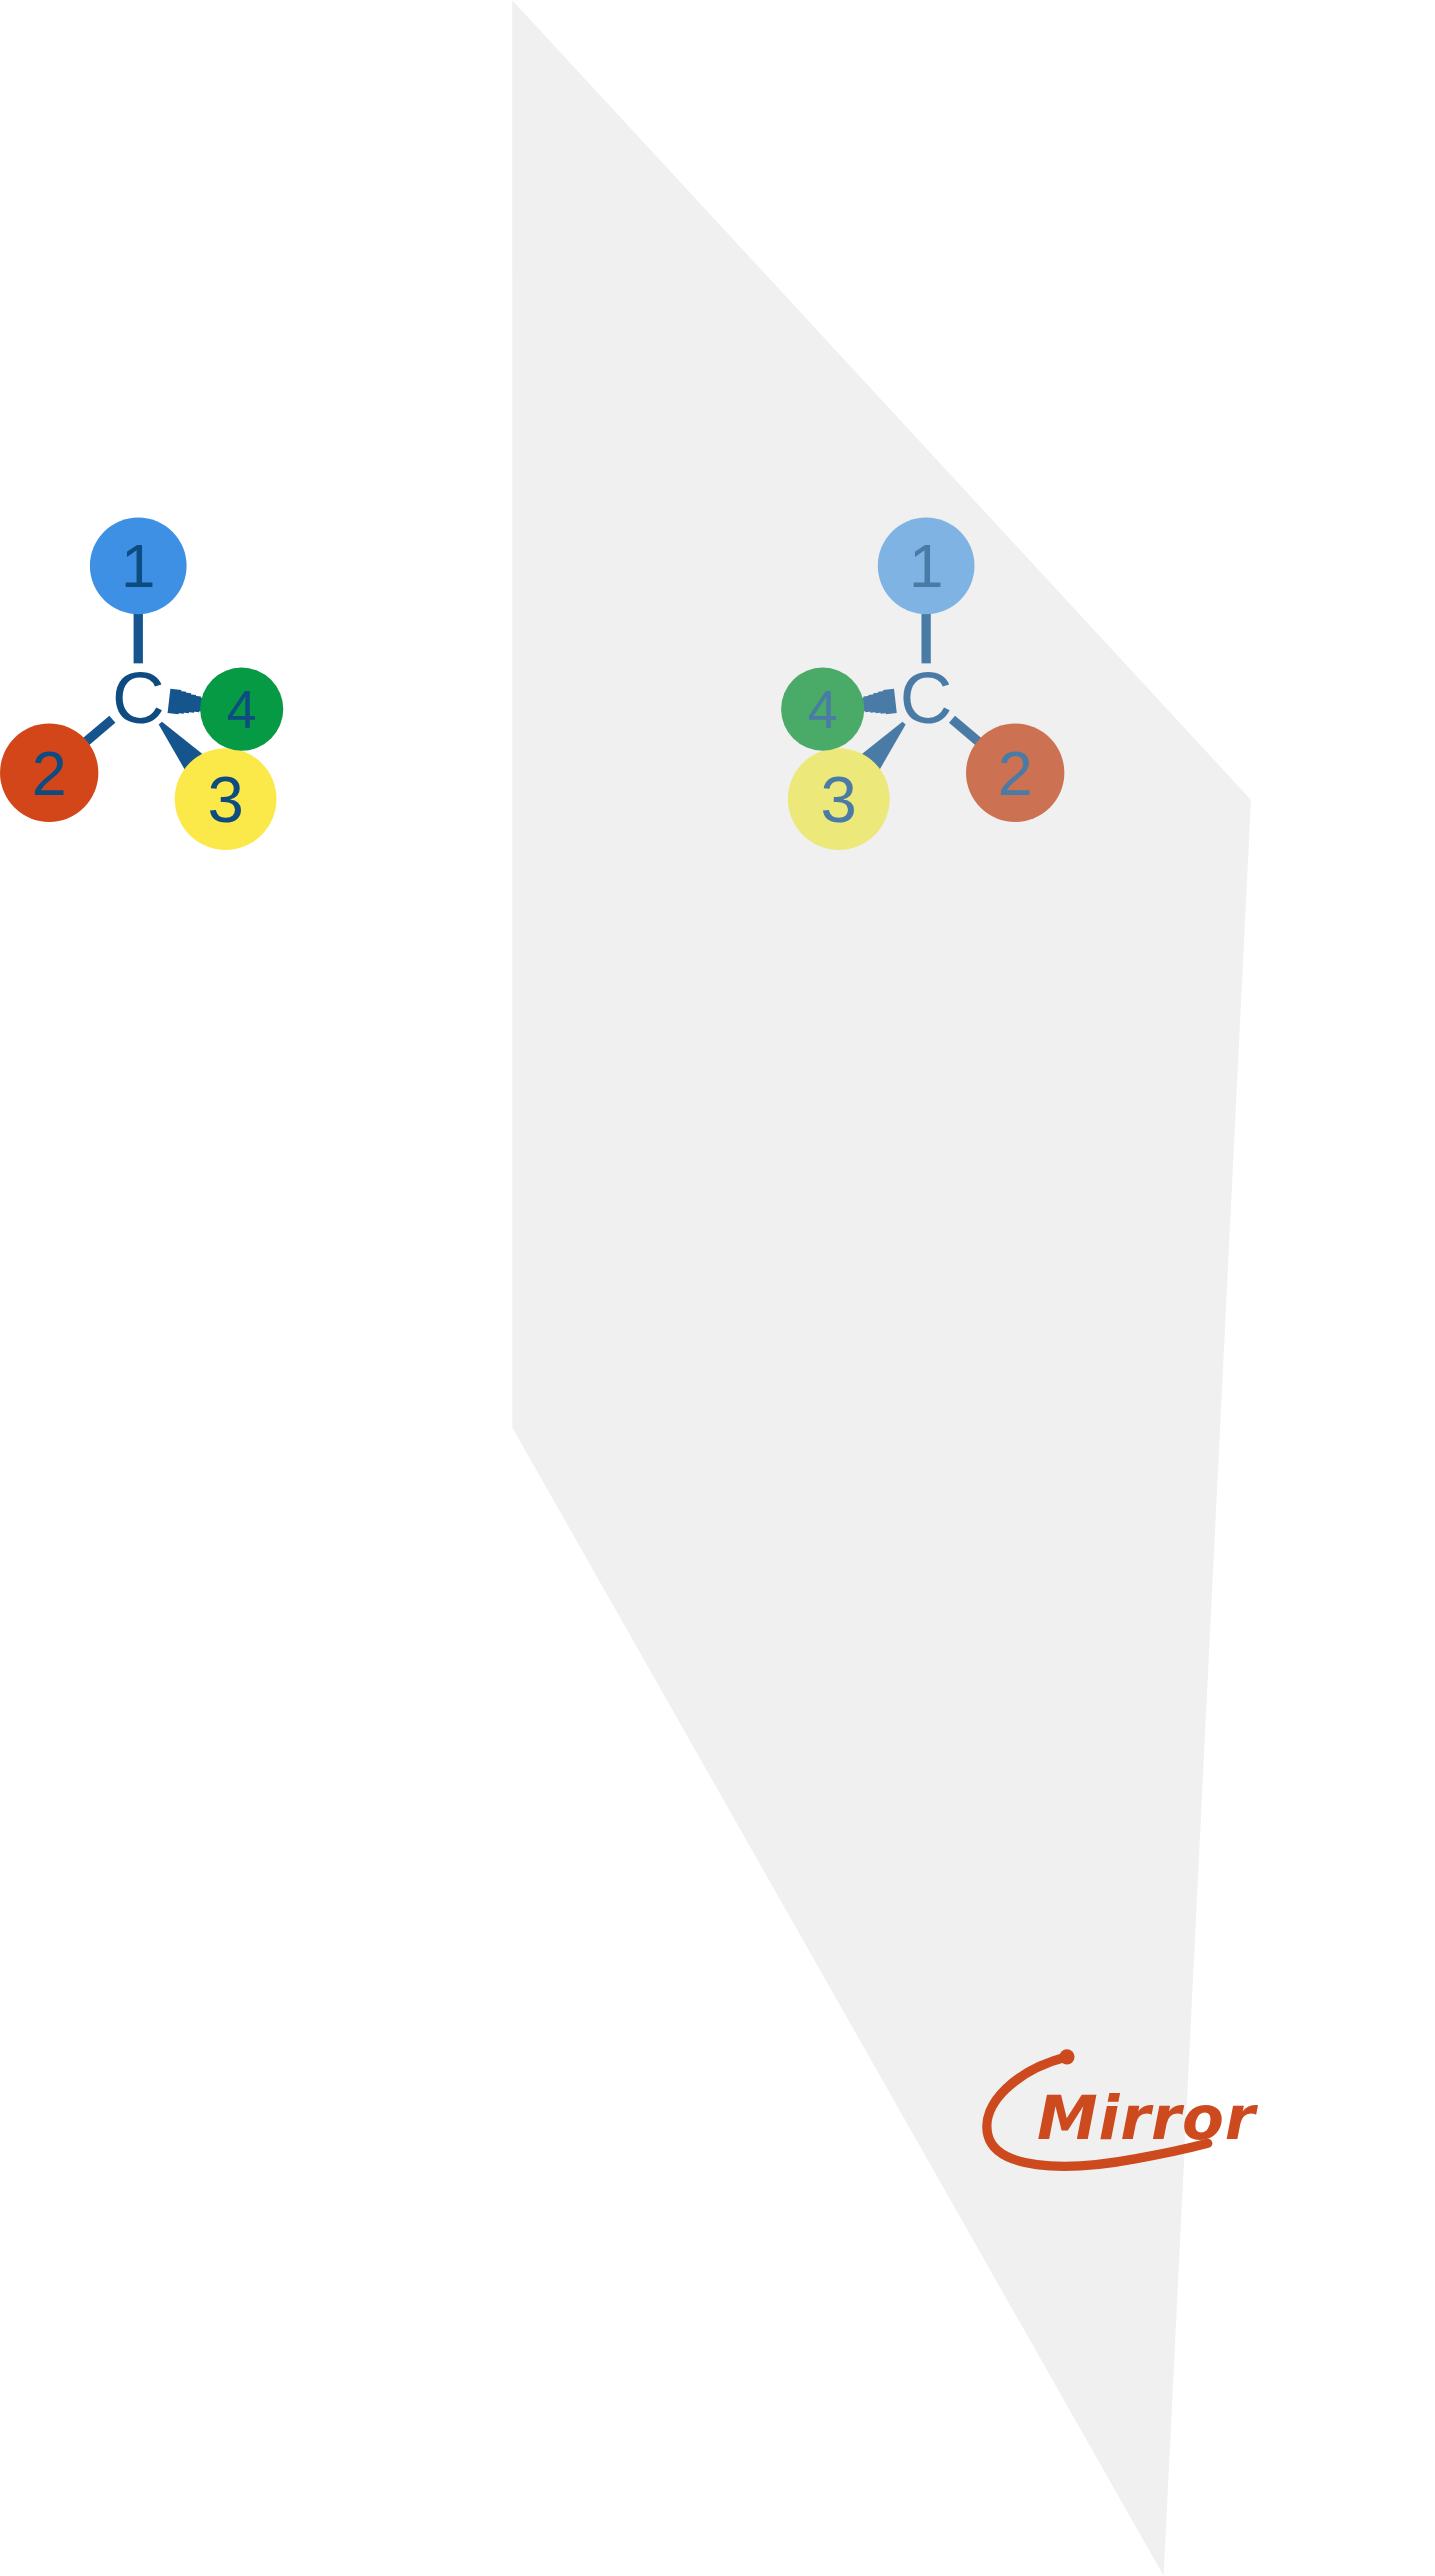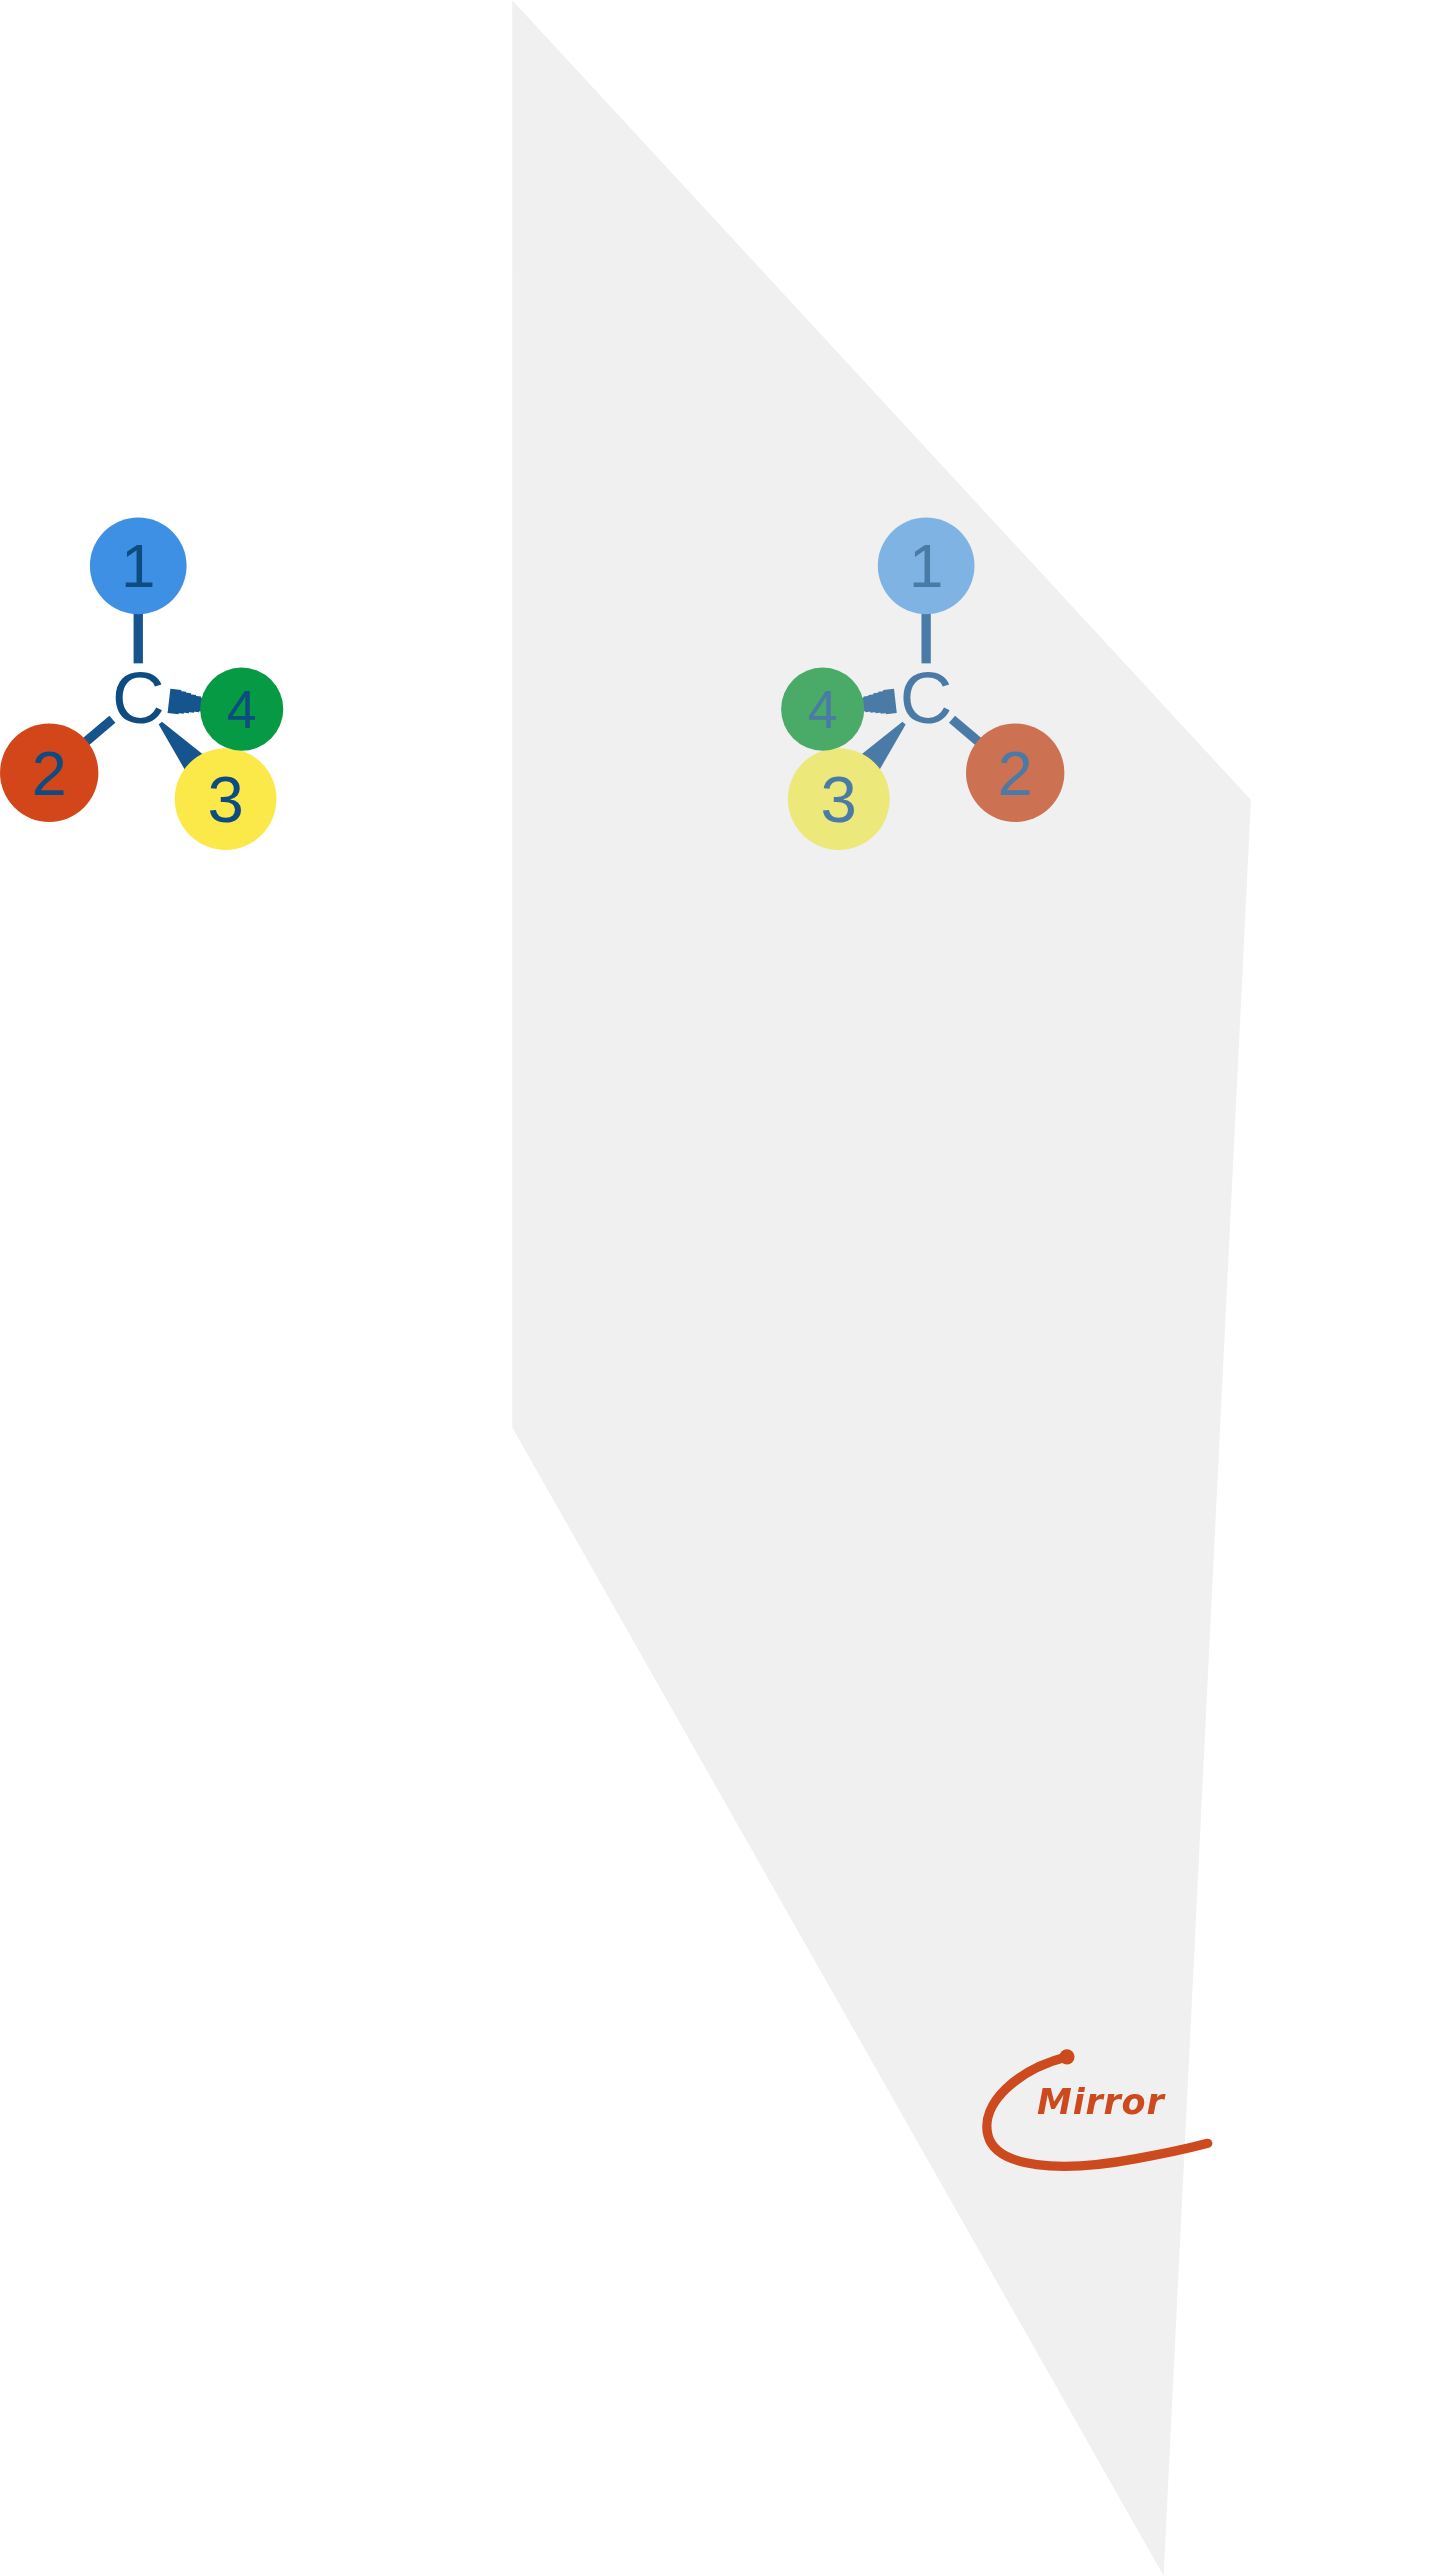--- a/index.html
+++ b/index.html
@@ -5,21 +5,21 @@
   html,body{margin:0;padding:0;background:#ffffff;}
   body{width:1435px;height:2576px;position:relative;overflow:hidden;
        font-family:"Liberation Sans", sans-serif;}
   #stage{position:absolute;left:0;top:0;width:1435px;height:2576px;}
   svg#scene{position:absolute;left:0;top:0;width:1435px;height:2576px;display:block;}
   .mirror-label{
     position:absolute;
     color:#cc4a1e;
     font-family:"DejaVu Sans", sans-serif;
     font-weight:700;
-    font-size:35px;
+    font-size:61px;
     letter-spacing:0.8px;
     font-style:italic;
     white-space:nowrap;
   }
 </style>
 </head>
 <body>
 
 <div id="stage">
   <svg id="scene" viewBox="0 0 1692 3037" xmlns="http://www.w3.org/2000/svg">

